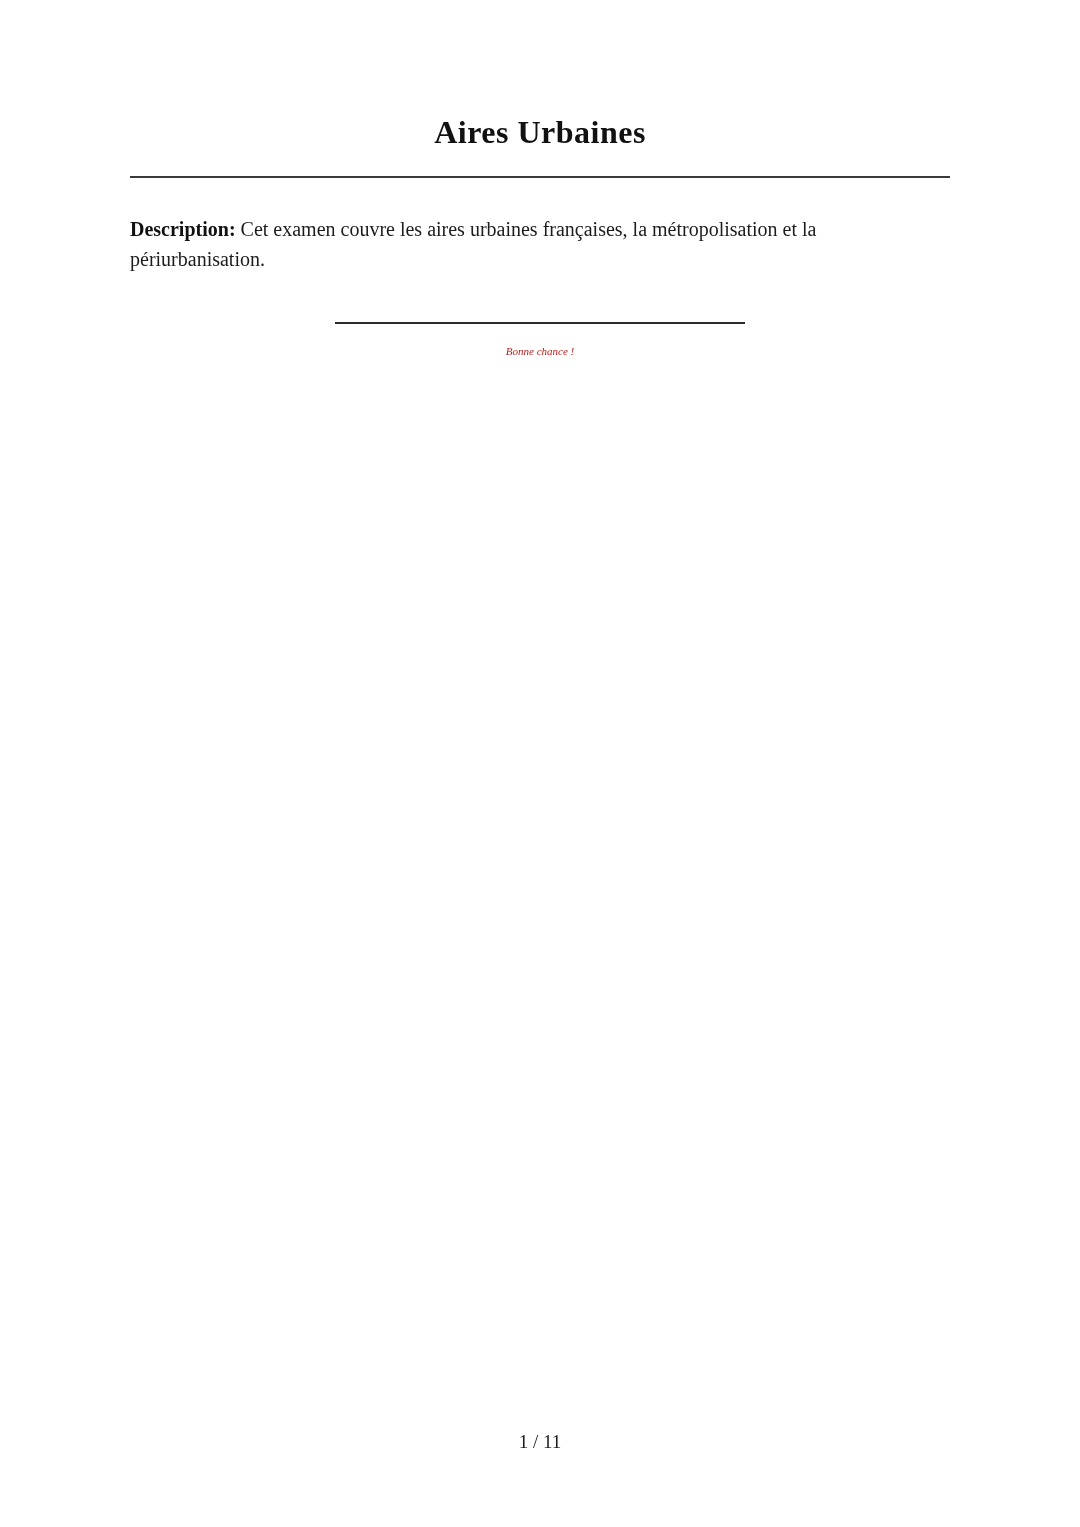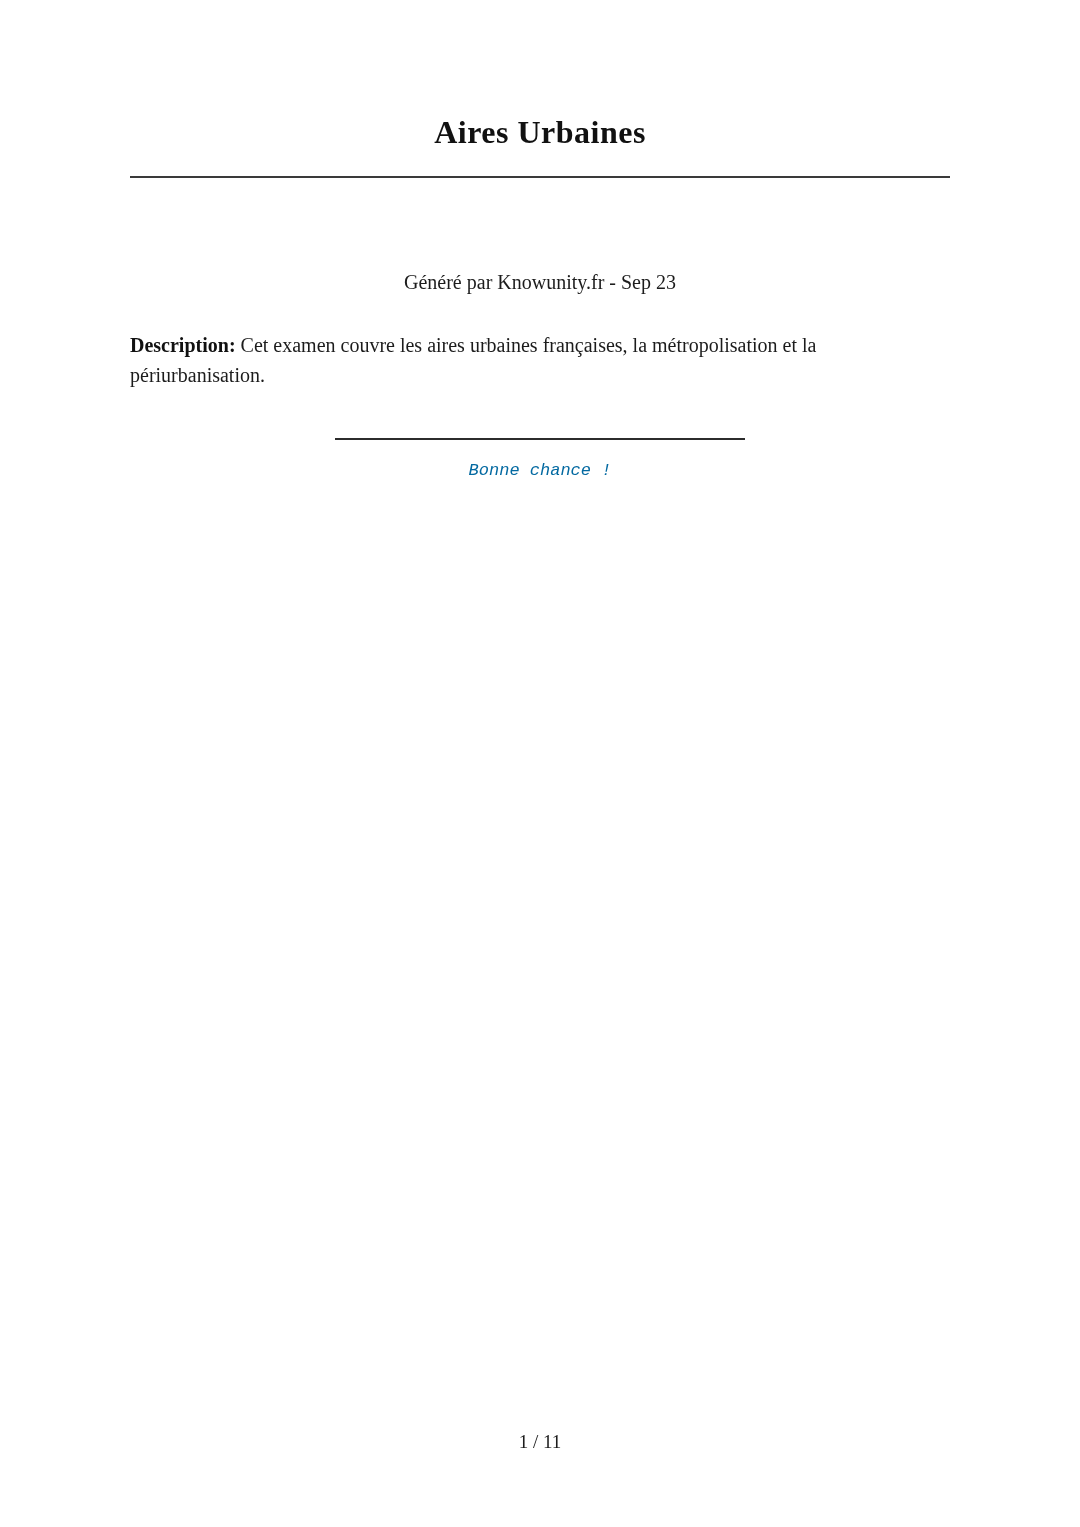--- a/index.html
+++ b/index.html
@@ -51,23 +51,22 @@
   .center-rule {
     border: none;
     border-top: 2px solid #2c2c2c;
     width: 410px;
     margin: 48px auto 0 auto;
   }
   .closing-note {
     margin-top: 21px;
     text-align: center;
     font-style: italic;
-    font-size: 17px;
-    color: #0369a1;
-    font-family: Liberation Mono, monospace;
+    font-size: 11px;
+    color: #b91c1c;
   }
   .page-number {
     position: absolute;
     left: 0;
     right: 0;
     top: 1431px;
     text-align: center;
     font-size: 19px;
     color: #1c1c1c;
   }
@@ -75,21 +74,20 @@
 </head>
 <body>
 
 <div class="page">
   <div class="content">
 
     <h1 class="doc-title">Aires Urbaines</h1>
 
     <hr class="title-rule">
 
-    <div class="generated-line">Généré par Knowunity.fr - Sep 23</div>
 
     <p class="description"><span class="label">Description:</span> <span>Cet examen couvre les aires urbaines françaises, la métropolisation et la périurbanisation.</span></p>
 
     <hr class="center-rule">
 
     <div class="closing-note">Bonne chance !</div>
 
   </div>
 
   <div class="page-number">1 / 11</div>

